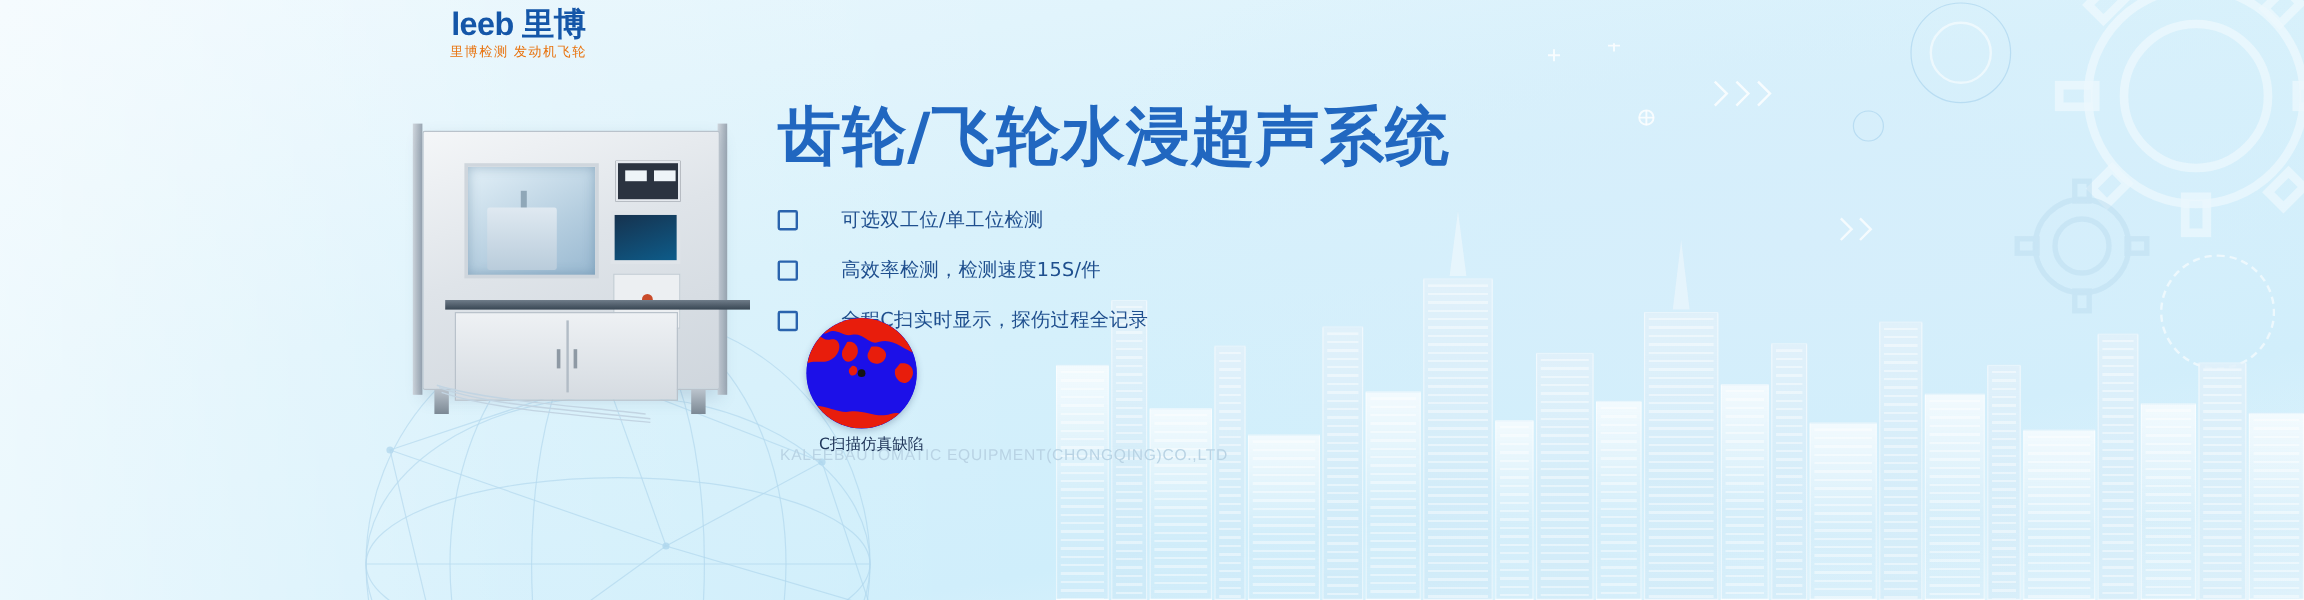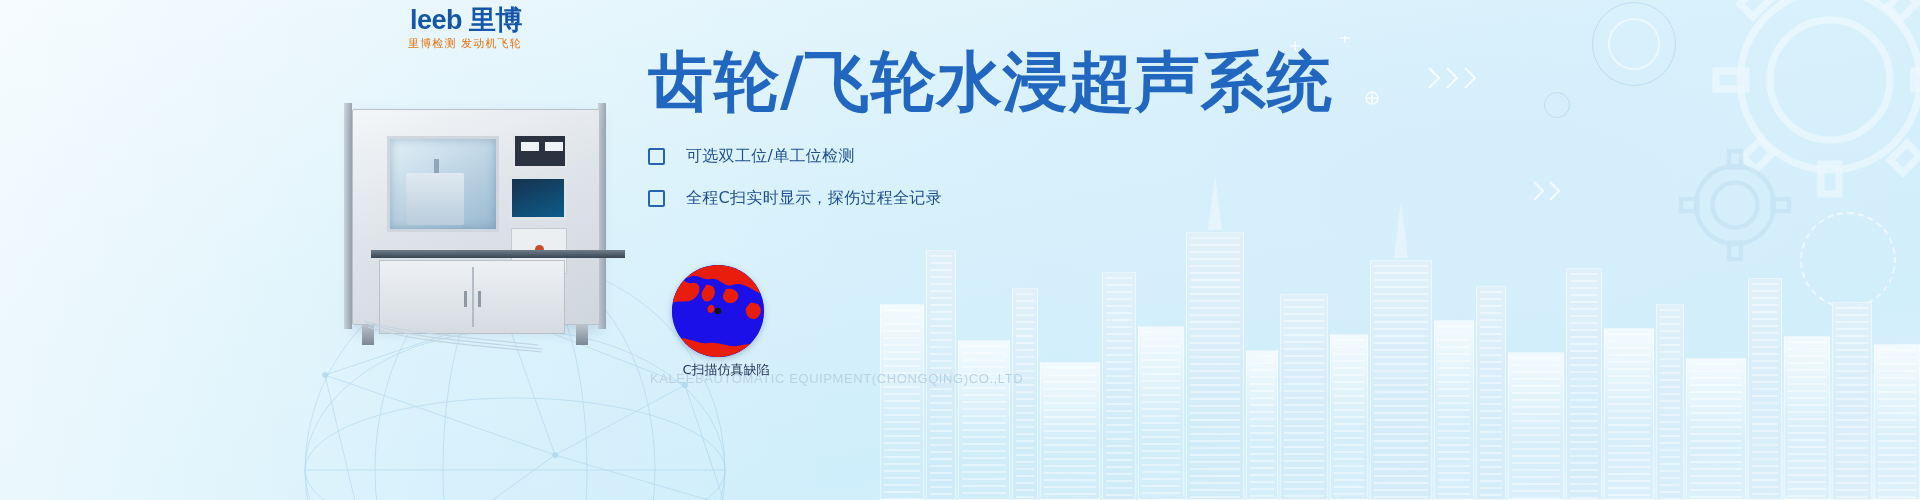--- a/index.html
+++ b/index.html
@@ -42,21 +42,21 @@
   .gear, .ring, .dots { position:absolute; pointer-events:none; }
   .ring { border-radius:50%; border:2px solid rgba(255,255,255,.55); }
   .ring.thin { border-width:1px; border-color:rgba(160,205,235,.55); }
   .ring.dash { border-style:dashed; border-color:rgba(255,255,255,.6); }
   .gear-svg { position:absolute; opacity:.55; }
 
   
   .globe { position:absolute; left:255px; bottom:-185px; width:520px; height:430px; opacity:.55; }
 
   
-  #logo { position:absolute; left:342px; top:6px; width:180px; text-align:right; }
+  #logo { position:absolute; left:342px; top:6px; width:180px; text-align:center; }
   .logo-main { font-size:27px; font-weight:700; color:#1456a8; letter-spacing:-.5px; line-height:1.05; white-space:nowrap; }
   .logo-sub { font-size:11px; color:#e8720c; letter-spacing:1.2px; margin-top:2px; white-space:nowrap; }
 
   
   #machine { position:absolute; left:330px; top:95px; width:290px; height:250px; }
   .m-body { position:absolute; inset:0; }
   .m-cabinet { position:absolute; left:22px; top:14px; width:248px; height:216px;
     background:linear-gradient(160deg,#f4f6f8 0%,#dfe4e9 45%,#cfd6dd 100%);
     border:1px solid #b9c2cb; border-radius:2px;
     box-shadow:0 6px 14px rgba(60,90,120,.18); }
@@ -83,36 +83,36 @@
   .m-leg { position:absolute; bottom:0; width:12px; height:20px; background:linear-gradient(180deg,#b9c2cb,#7b8894); }
   .m-frame { position:absolute; left:14px; top:8px; width:8px; height:226px;
     background:linear-gradient(90deg,#cfd6dd,#9aa6b2); }
   .m-frame.r { left:268px; }
   .m-cables { position:absolute; left:16px; bottom:-8px; width:200px; height:34px; }
 
   
   #content { position:absolute; left:648px; top:46px; width:1100px; }
   .title {
     font-family:"DejaVu Sans",sans-serif;
-    font-size:65px; font-weight:700; color:#2167c0;
-    letter-spacing:1px; line-height:1.1; white-space:nowrap;
+    font-size:53px; font-weight:700; color:#2167c0;
+    letter-spacing:1px; line-height:1.1; white-space:nowrap;margin-top:40px;
   }
   .subtitle {
     margin-top:18px;
     font-family:"DejaVu Sans",sans-serif;
     font-size:19px; color:#2b5c96; letter-spacing:.3px; white-space:nowrap;
   }
   .bullets { margin-top:22px; }
   .bullet { display:flex; align-items:center; height:34px; margin-bottom:8px; }
   .chk {
     width:17px; height:17px; border:2px solid #2a63ad; border-radius:2px;
     background:transparent; flex:0 0 auto;
   }
   .bullet .txt {
-    margin-left:21px;
+    margin-left:36px;
     font-family:"DejaVu Sans",sans-serif;
     font-size:16px; color:#1f4f8e; letter-spacing:.3px; white-space:nowrap;
   }
 
   
   #cscan { position:absolute; left:672px; top:265px; width:120px; height:120px; }
   .cscan-circle {
     position:absolute; left:0; top:0; width:92px; height:92px; border-radius:50%;
     overflow:hidden; background:#1c10e8;
     box-shadow:0 2px 6px rgba(40,70,110,.3);
@@ -293,20 +293,24 @@
   <div id="content">
     <div class="title">齿轮/飞轮水浸超声系统</div>
 
     <div class="bullets">
       <div class="bullet">
         <div class="chk"></div>
         <div class="txt">可选双工位/单工位检测</div>
       </div>
       <div class="bullet">
         <div class="chk"></div>
+        <div class="txt">高效率检测，检测速度15S/件</div>
+      </div>
+      <div class="bullet">
+        <div class="chk"></div>
         <div class="txt">全程C扫实时显示，探伤过程全记录</div>
       </div>
     </div>
   </div>
 
   <div id="company">KALEEBAUTOMATIC EQUIPMENT(CHONGQING)CO.,LTD</div>
 
   <div id="cscan">
     <div class="cscan-circle">
       <svg width="92" height="92" viewBox="0 0 92 92">

